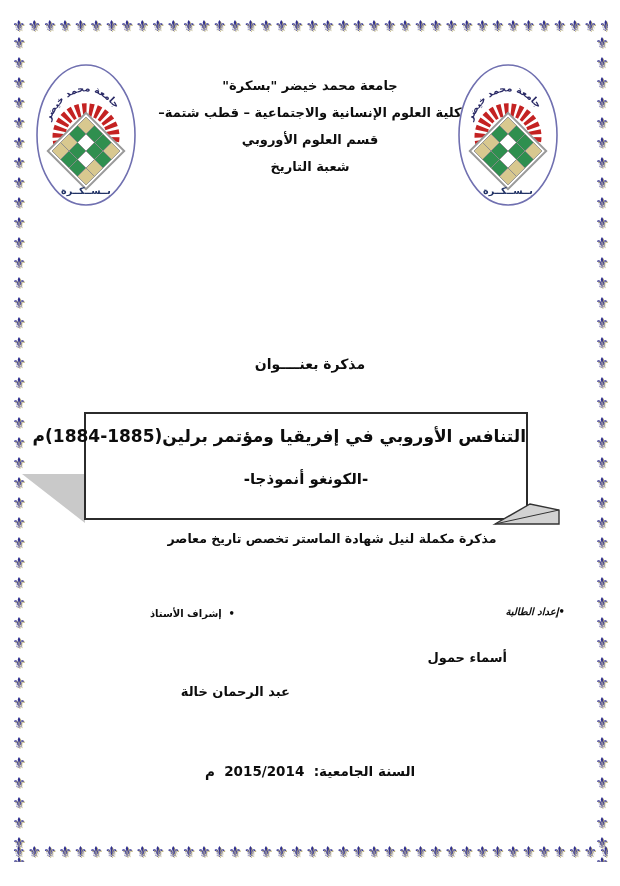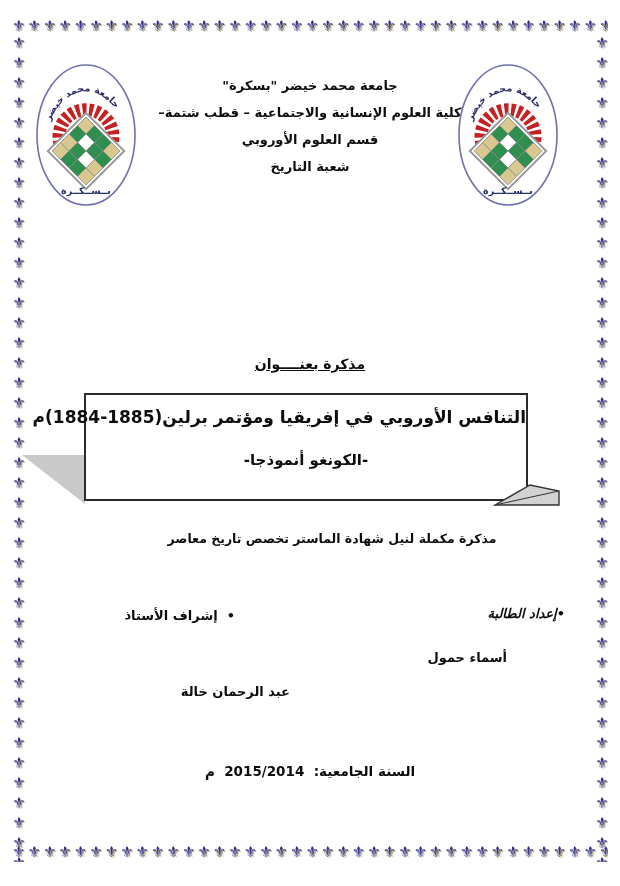--- a/index.html
+++ b/index.html
@@ -22,43 +22,43 @@
   .logo-left{left:33px;top:58px;}
   .logo-right{left:455px;top:58px;}
 
   .header-block{
     position:absolute;left:120px;right:120px;top:72px;text-align:center;
     direction:rtl;font-weight:bold;font-size:13px;line-height:27px;
   }
 
   .memo-heading{
     position:absolute;left:0;right:0;top:356px;text-align:center;direction:rtl;
-    font-weight:bold;font-size:14px;text-decoration:underline;
+    font-weight:bold;font-size:14px;
   }
 
-  .banner-wrap{position:absolute;left:0;top:389px;width:620px;height:125px;}
+  .banner-wrap{position:absolute;left:0;top:408px;width:620px;height:125px;}
   .wedge{
     position:absolute;left:22px;top:66px;width:63px;height:49px;
     background:#c9c9c9;clip-path:polygon(0 0,100% 0,100% 100%);
   }
   .banner-box{
     position:absolute;left:84px;top:4px;width:444px;height:108px;
     background:#ffffff;border:2px solid #2b2b2b;box-sizing:border-box;
     text-align:center;direction:rtl;
   }
   .title-l1{margin-top:12px;font-size:17px;font-weight:bold;white-space:nowrap;}
   .title-l2{margin-top:24px;font-size:15px;font-weight:bold;}
   .fold{position:absolute;left:492px;top:92px;}
 
   .memo-type{
     position:absolute;left:0;right:0;top:531px;text-align:center;direction:rtl;
     font-weight:bold;font-size:12.5px;margin-left:44px;
   }
 
-  .person-label{position:absolute;direction:rtl;font-weight:bold;font-size:13px;white-space:pre;}
+  .person-label{position:absolute;direction:rtl;font-weight:bold;font-size:10px;white-space:pre;}
   .person-name {position:absolute;direction:rtl;font-weight:bold;font-size:13px;white-space:pre;}
   .student-label{right:55px;top:606px;font-style:italic;}
   .student-name{right:113px;top:650px;}
   .supervisor-label{right:385px;top:608px;}
   .supervisor-name{right:330px;top:684px;}
 
   .year-line{
     position:absolute;left:0;right:0;top:763px;text-align:center;direction:rtl;
     font-weight:bold;font-size:13.5px;white-space:pre;
   }

